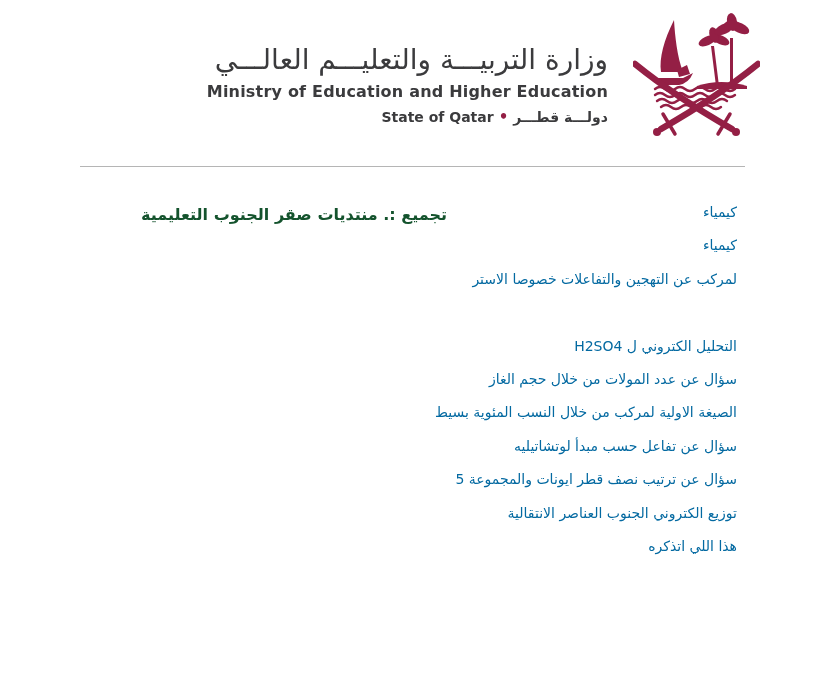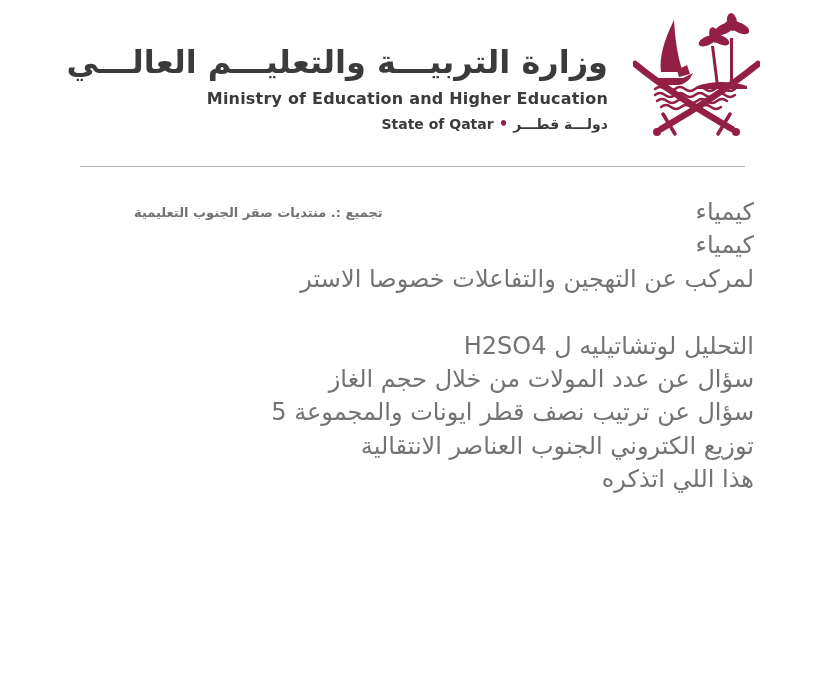--- a/index.html
+++ b/index.html
@@ -2,35 +2,35 @@
 <html lang="ar"><head>
 <meta charset="utf-8">
 <style>
   html,body{margin:0;padding:0;background:#ffffff;}
   .page{
     position:relative;width:829px;height:683px;background:#ffffff;overflow:hidden;
     font-family:"DejaVu Sans",sans-serif;
   }
   
   .header-text{position:absolute;top:38px;right:221px;text-align:right;color:#3b3b3d;}
-  .ar-title{font-size:32px;font-weight:bold;direction:rtl;line-height:1.55;white-space:nowrap;}
+  .ar-title{font-size:28px;font-weight:normal;direction:rtl;line-height:1.55;white-space:nowrap;}
   .en-title{font-size:16px;font-weight:bold;letter-spacing:.2px;margin-top:1px;white-space:nowrap;}
   .state-line{font-size:14px;font-weight:bold;margin-top:7px;direction:ltr;white-space:nowrap;}
   .state-dot{color:#941f45;margin:0 5px;font-size:15px;}
   .emblem{position:absolute;left:633px;top:8px;}
   .divider{position:absolute;left:80px;top:166px;width:665px;height:0;border-top:1.6px solid #b5b5b5;}
   
   .doc{
-    position:absolute;top:196px;right:75px;direction:rtl;text-align:right;
-    font-size:24px;line-height:33.4px;color:#737373;
+    position:absolute;top:196px;right:92px;direction:rtl;text-align:right;
+    font-size:14px;line-height:33.4px;color:#0369a1;
   }
   .doc-line{min-height:33.4px;white-space:nowrap;}
   .credit{
-    position:absolute;left:134px;top:205px;direction:rtl;
-    font-size:13px;font-weight:bold;color:#737373;white-space:nowrap;
+    position:absolute;left:141px;top:205px;direction:rtl;
+    font-size:16px;font-weight:bold;color:#14532d;white-space:nowrap;
   }
   .watermark{
     position:absolute;right:6px;top:692px;
     font-size:12px;font-weight:bold;font-style:italic;color:#ef4444;letter-spacing:.2px;
   }
 </style>
 </head>
 <body>
 
 <div class="page">
@@ -88,22 +88,24 @@
 
   <div class="divider"></div>
 
   <div class="credit">تجميع :. منتديات صقر الجنوب التعليمية</div>
 
   <main class="doc">
     <div class="doc-line">كيمياء</div>
     <div class="doc-line">كيمياء</div>
     <div class="doc-line">لمركب عن التهجين والتفاعلات خصوصا الاستر</div>
     <div class="doc-line"></div>
-    <div class="doc-line">التحليل لوتشاتيليه ل H2SO4</div>
+    <div class="doc-line">التحليل الكتروني ل H2SO4</div>
     <div class="doc-line">سؤال عن عدد المولات من خلال حجم الغاز</div>
+    <div class="doc-line">الصيغة الاولية لمركب من خلال النسب المئوية بسيط</div>
+    <div class="doc-line">سؤال عن تفاعل حسب مبدأ لوتشاتيليه</div>
     <div class="doc-line">سؤال عن ترتيب نصف قطر ايونات والمجموعة 5</div>
     <div class="doc-line">توزيع الكتروني الجنوب العناصر الانتقالية</div>
     <div class="doc-line">هذا اللي اتذكره</div>
   </main>
 
   <div class="watermark">www.inob-io.com</div>
 
 </div>
 
 </body></html>

